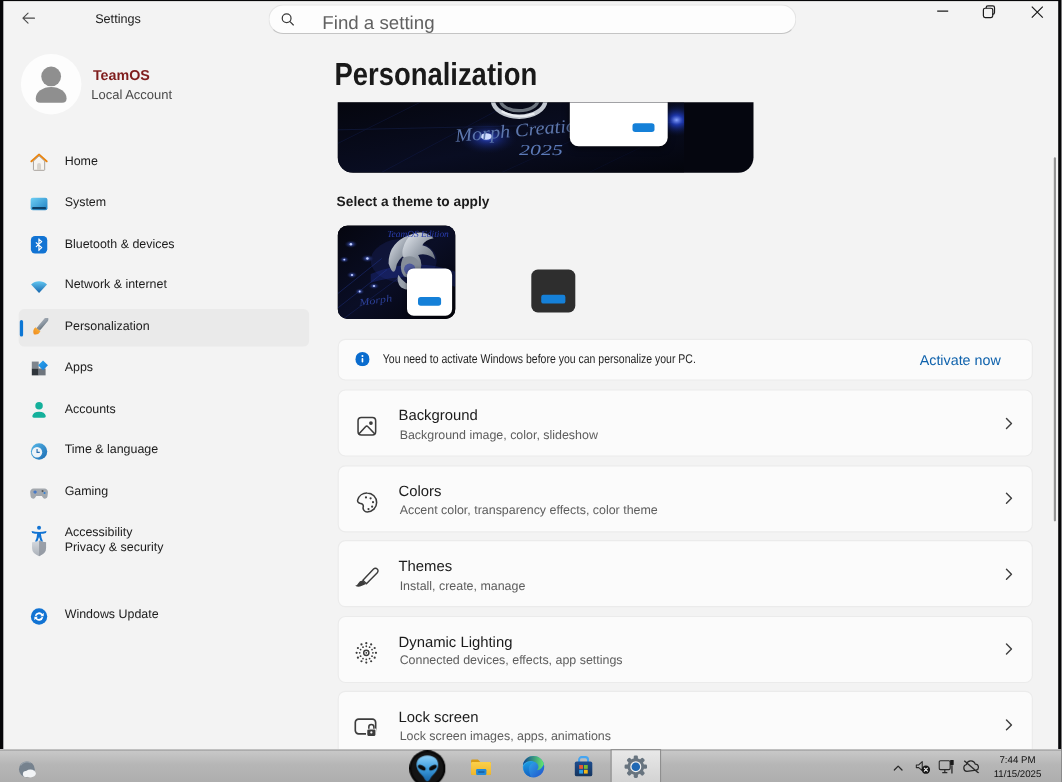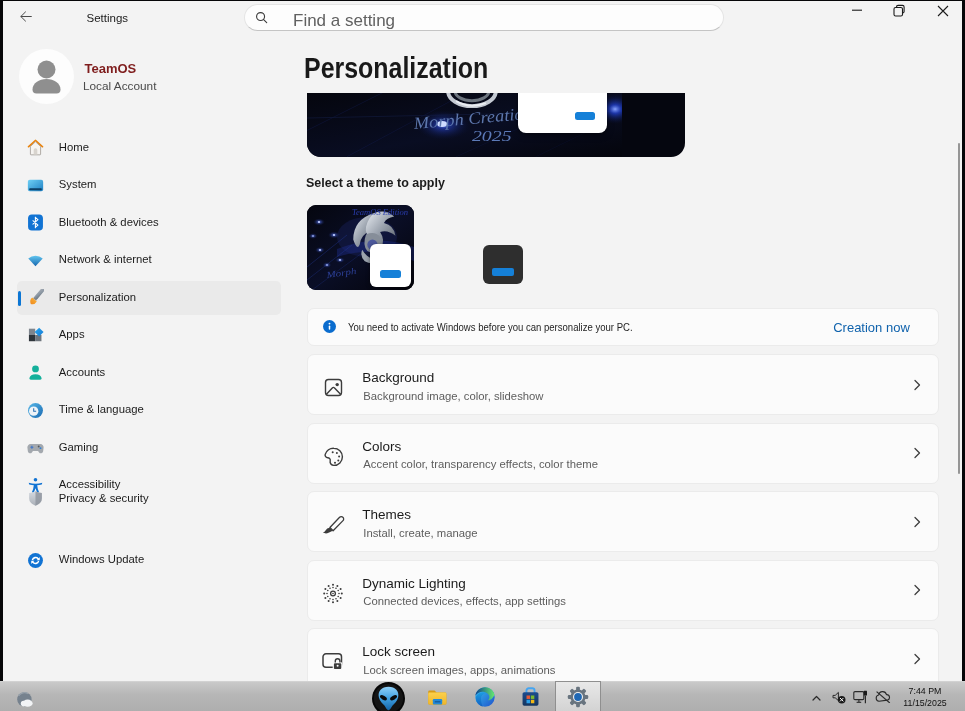--- a/index.html
+++ b/index.html
@@ -354,21 +354,21 @@
       <div class="pill"></div>
     </div>
 
   <div id="banner" class="card abs">
     <svg class="abs" style="left:15.5px;top:11px;width:13px;height:13px" viewBox="0 0 14 14">
         <circle cx="7" cy="7" r="7" fill="#0a6cce"></circle>
         <rect x="6.2" y="5.8" width="1.6" height="4.6" rx="0.8" fill="#fff"></rect>
         <circle cx="7" cy="3.9" r="1" fill="#fff"></circle>
       </svg>
     <div id="bannertxt">You need to activate Windows before you can personalize your PC.</div>
-    <div id="bannerlink">Creation now</div>
+    <div id="bannerlink">Activate now</div>
   </div>
 
   <div id="cards">
       <div class="card crd" style="top:353px">
     <span class="cic">
           <svg viewBox="0 0 33 33">
             <rect x="8.5" y="8.5" width="16" height="16" rx="3" stroke="#3c3c3c" stroke-width="1.4" fill="none"></rect>
             <circle cx="20.2" cy="13.6" r="1.7" fill="#3c3c3c"></circle>
             <path d="M9.2 23.5 15.5 16.8 a1.2 1.2 0 0 1 1.8 0 L23.8 23.5" stroke="#3c3c3c" stroke-width="1.4" fill="none"></path>
           </svg>

